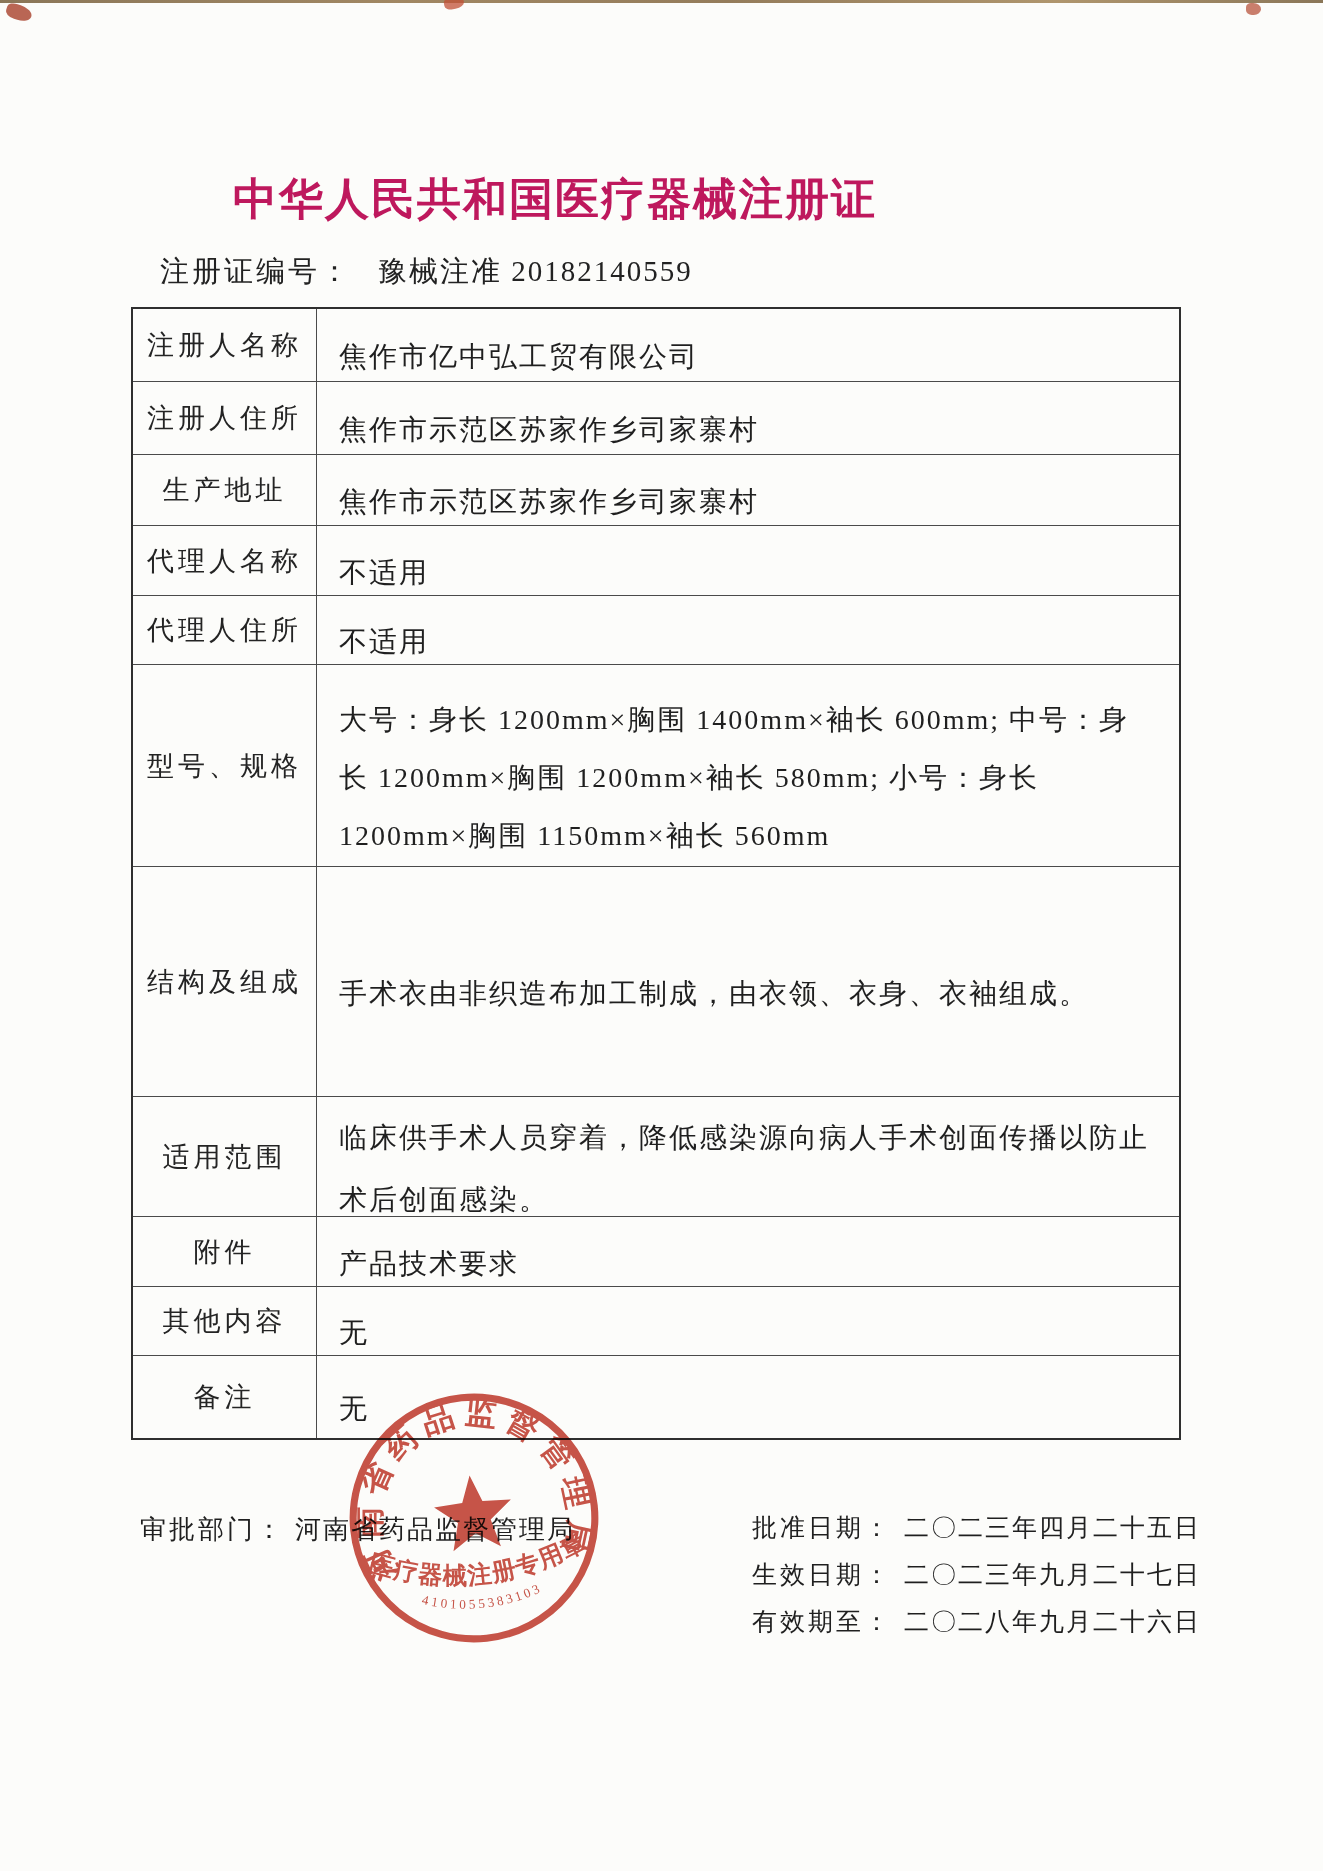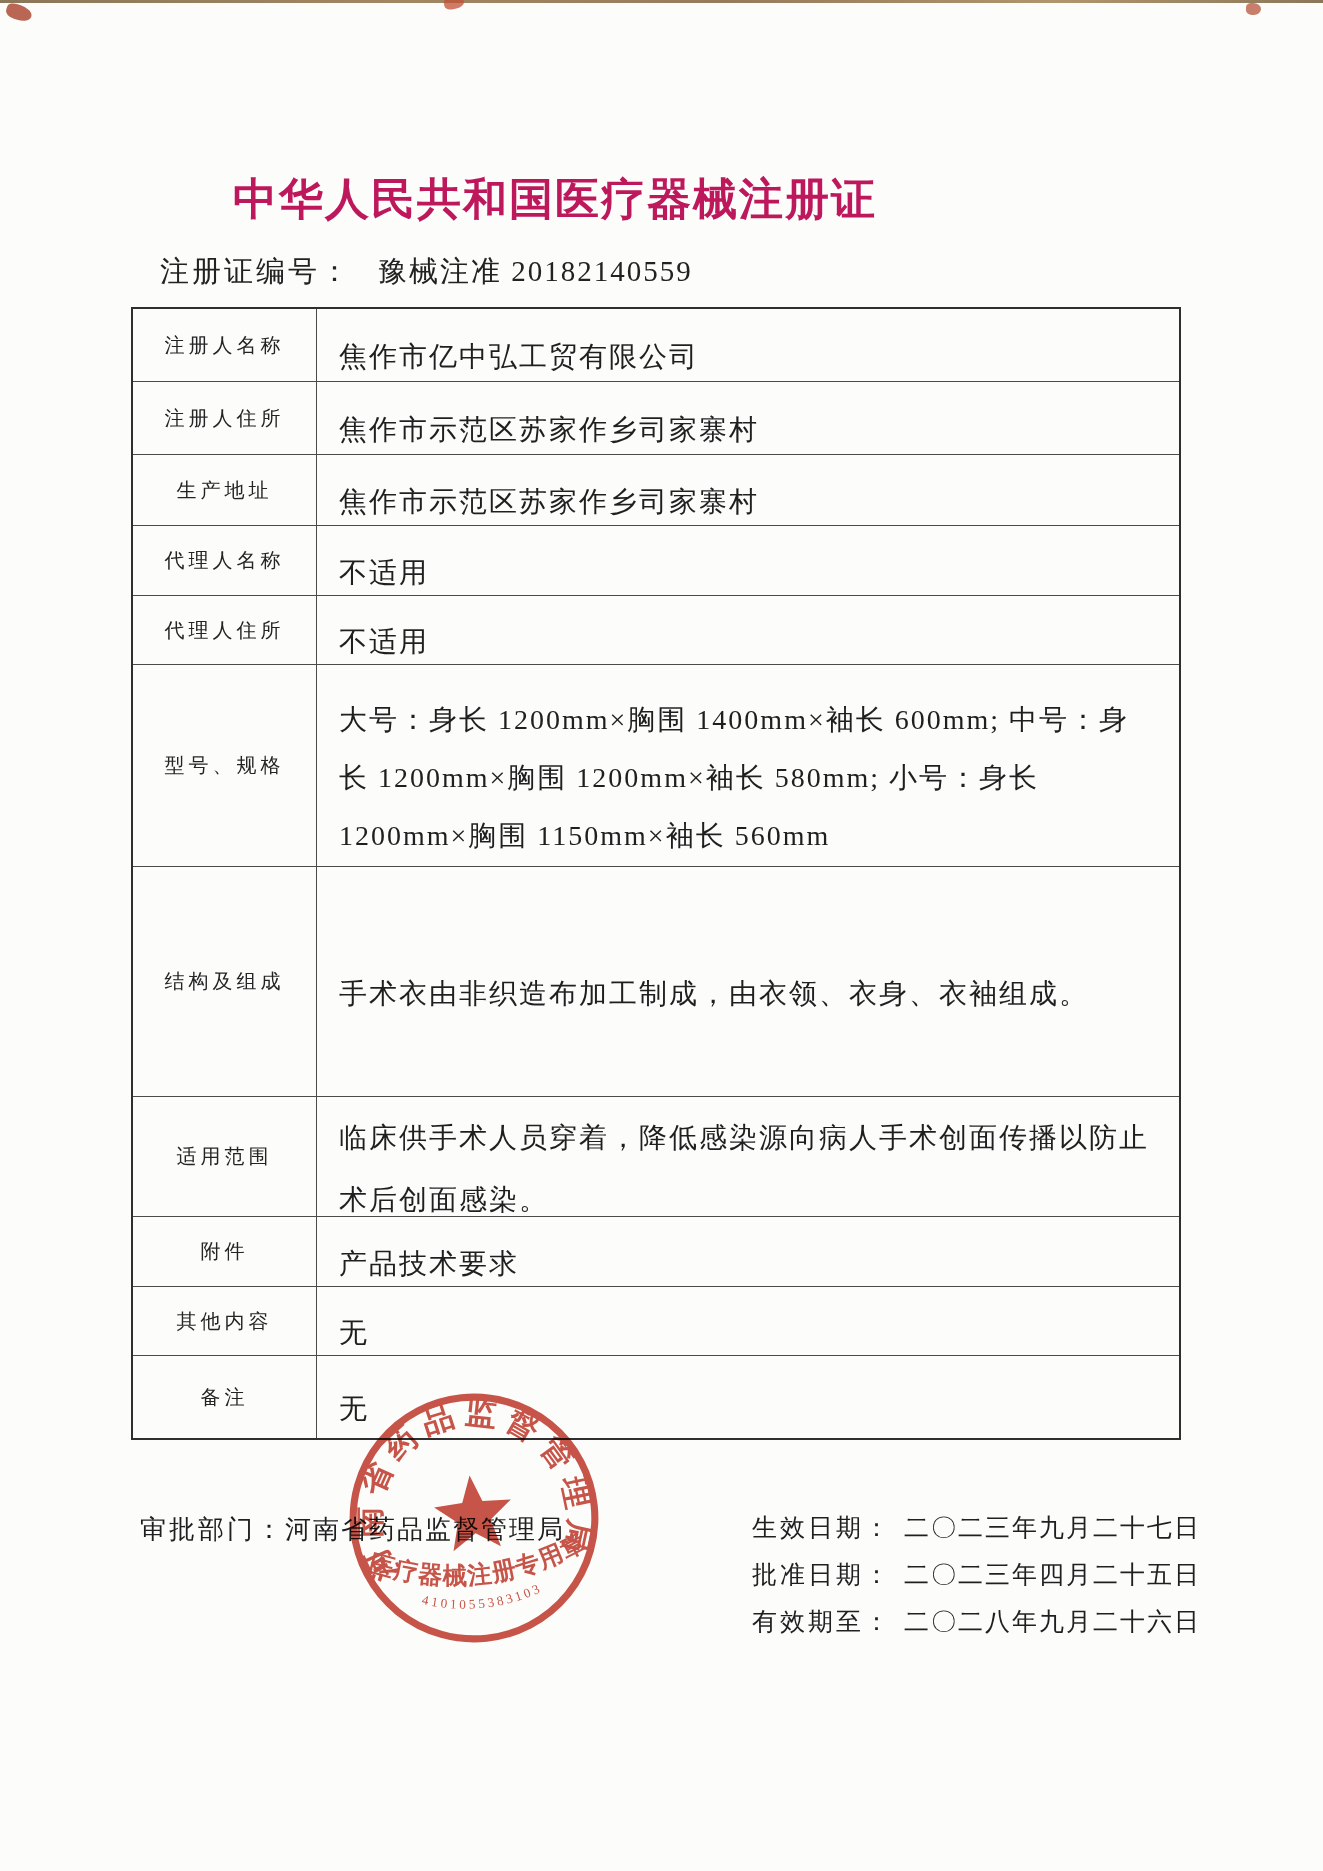--- a/index.html
+++ b/index.html
@@ -34,21 +34,21 @@
     position:absolute;left:131px;top:307px;width:1050px;
     border:2px solid #2f2f2f;background:transparent;
     box-sizing:border-box;
   }
   .trow{display:flex;box-sizing:border-box;border-top:1.5px solid #4a4a4a;}
   .trow:first-child{border-top:none;}
   .cell-label{
     width:184px;flex:0 0 184px;box-sizing:border-box;
     border-right:1.5px solid #4a4a4a;
     display:flex;align-items:center;justify-content:center;
-    font-size:20px;letter-spacing:4px;text-align:center;
+    font-size:27px;letter-spacing:4px;text-align:center;
     padding:0 6px;color:#242424;
   }
   .cell-value{
     flex:1;display:flex;align-items:center;box-sizing:border-box;
     padding:6px 24px 6px 22px;
     font-size:28px;letter-spacing:2px;color:#1f1f1f;
     line-height:1.55;
     margin-top:24px;
   }
   
@@ -56,21 +56,21 @@
   .r4{height:69px}.r5{height:71px}
   .r6{height:202px}.r6 .cell-value{line-height:58px;}
   .r7{height:230px}
   .r8{height:120px}.r8 .cell-value{line-height:62px;}
   .r9{height:70px}.r10{height:69px}.r11{height:83px}
 
   .footer-approval{
     position:absolute;left:140px;top:1512px;
     font-size:26px;letter-spacing:2px;color:#1f1f1f;
   }
-  .footer-approval .label{letter-spacing:3px;}
+  .footer-approval .label{letter-spacing:3px;margin-right:10px;}
   .footer-dates{
     position:absolute;left:752px;top:1504px;
     font-size:25px;color:#1f1f1f;
   }
   .date-row{height:47px;line-height:47px;letter-spacing:2px;}
   .date-row .label{letter-spacing:3px;margin-right:12px;}
 
   .stamp{
     position:absolute;left:342px;top:1386px;width:264px;height:264px;
     opacity:.86;mix-blend-mode:multiply;
@@ -137,24 +137,24 @@
     <div class="cell-value">无</div>
   </div>
 </div>
 
 <div class="footer-approval">
   <span class="label">审批部门：</span><span>河南省药品监督管理局</span>
 </div>
 
 <div class="footer-dates">
   <div class="date-row">
-    <span class="label">生效日期：</span><span>二〇二三年九月二十七日</span>
+    <span class="label">批准日期：</span><span>二〇二三年四月二十五日</span>
   </div>
   <div class="date-row">
-    <span class="label">批准日期：</span><span>二〇二三年四月二十五日</span>
+    <span class="label">生效日期：</span><span>二〇二三年九月二十七日</span>
   </div>
   <div class="date-row">
     <span class="label">有效期至：</span><span>二〇二八年九月二十六日</span>
   </div>
 </div>
 
 <svg class="stamp" viewBox="0 0 260 260" xmlns="http://www.w3.org/2000/svg">
   <defs>
     <path id="ringPath" d="M 130 223 A 93 93 0 1 1 130.06 223" fill="none"></path>
     <path id="titlePath" d="M 30 174 Q 130 214 230 174" fill="none"></path>

